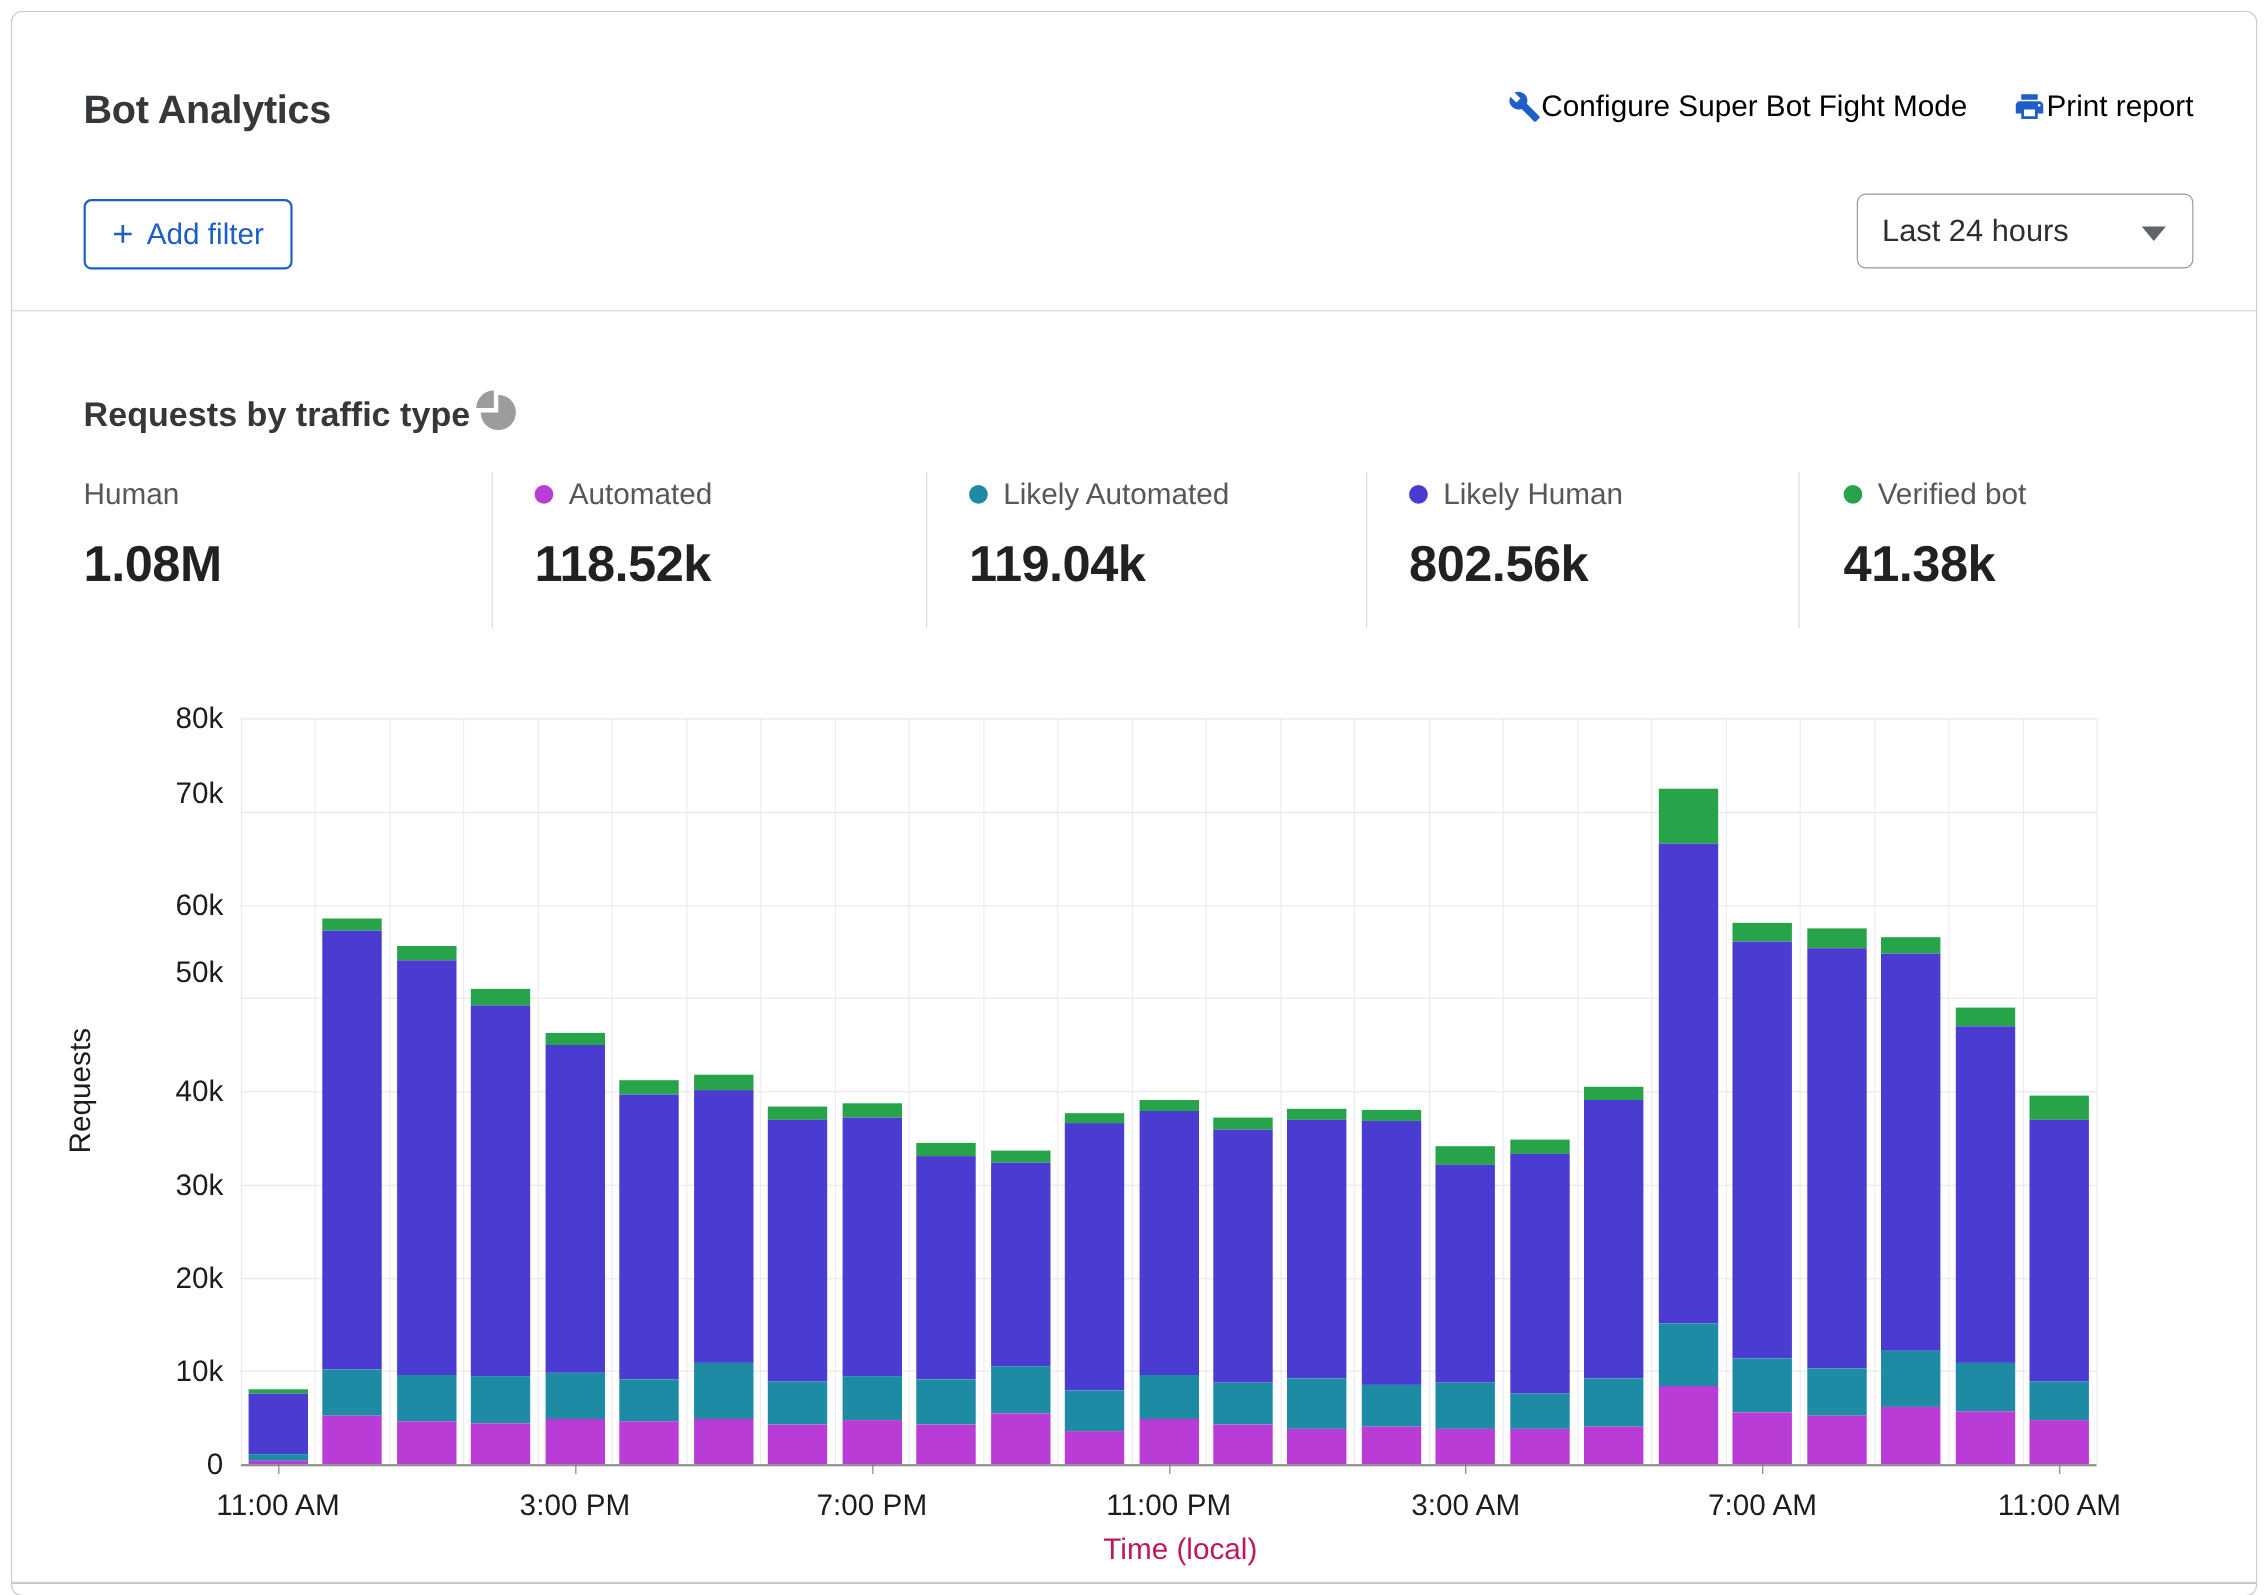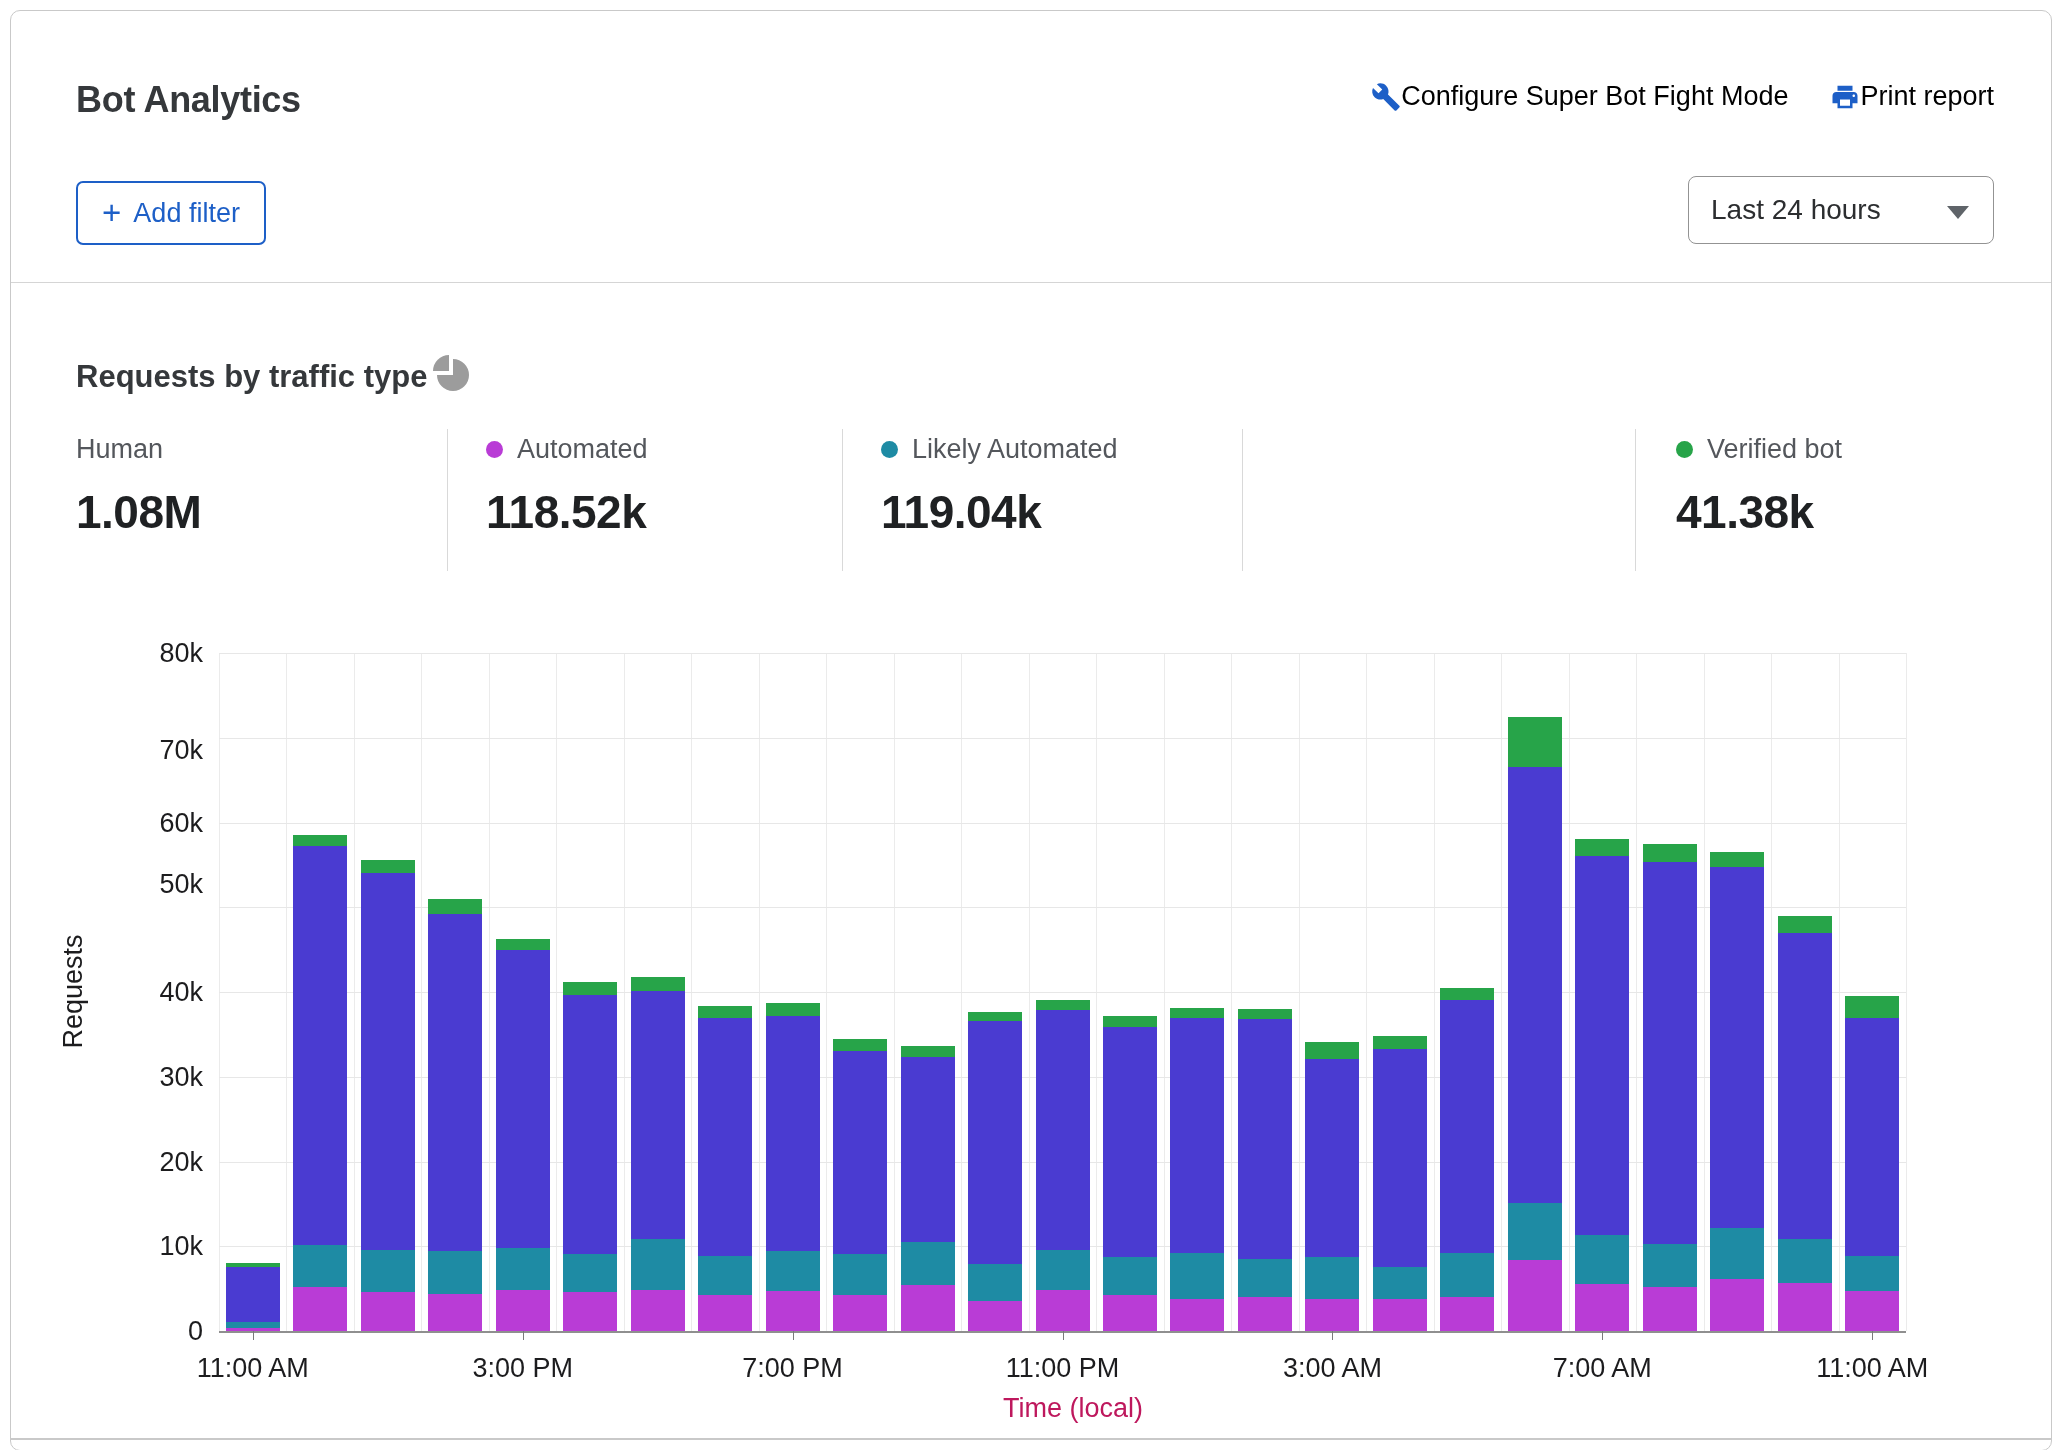--- a/index.html
+++ b/index.html
@@ -121,20 +121,27 @@
   </div>
   <div class="stat-divider" style="left:831px"></div>
   <div class="stat" style="left:870px">
     <div class="lab">
         <span class="dot" style="background: rgb(30, 139, 164);"></span>
         <span>Likely Automated</span>
       </div>
     <div class="val">119.04k</div>
   </div>
   <div class="stat-divider" style="left:1231px"></div>
+  <div class="stat" style="left:1270px">
+    <div class="lab">
+        <span class="dot" style="background: rgb(74, 59, 209);"></span>
+        <span>Likely Human</span>
+      </div>
+    <div class="val">802.56k</div>
+  </div>
   <div class="stat-divider" style="left:1624px"></div>
   <div class="stat" style="left:1665px">
     <div class="lab">
         <span class="dot" style="background: rgb(39, 164, 73);"></span>
         <span>Verified bot</span>
       </div>
     <div class="val">41.38k</div>
   </div>
 
   <div id="chart">
@@ -174,21 +181,21 @@
       <div class="ylab" style="top: 1134.5px;">20k</div>
       <div class="hgrid" style="top: 1065.75px; left: 208px; width: 1687px;"></div>
       <div class="ylab" style="top: 1049.75px;">30k</div>
       <div class="hgrid" style="top: 981px; left: 208px; width: 1687px;"></div>
       <div class="ylab" style="top: 965px;">40k</div>
       <div class="hgrid" style="top: 896.25px; left: 208px; width: 1687px;"></div>
       <div class="ylab" style="top: 857px;">50k</div>
       <div class="hgrid" style="top: 811.5px; left: 208px; width: 1687px;"></div>
       <div class="ylab" style="top: 795.5px;">60k</div>
       <div class="hgrid" style="top: 726.75px; left: 208px; width: 1687px;"></div>
-      <div class="ylab" style="top: 723px;">70k</div>
+      <div class="ylab" style="top: 694px;">70k</div>
       <div class="hgrid" style="top: 642px; left: 208px; width: 1687px;"></div>
       <div class="ylab" style="top: 626px;">80k</div>
       <div class="bargrp" style="left: 214.74px; top: 642px; width: 54px; height: 678px;">
         <div class="seg" style="height: 3.39px; background: rgb(185, 60, 214);"></div>
         <div class="seg" style="height: 5.9325px; background: rgb(30, 139, 164);"></div>
         <div class="seg" style="height: 55.0875px; background: rgb(74, 59, 209);"></div>
         <div class="seg" style="height: 3.39px; background: rgb(39, 164, 73);"></div>
       </div>
       <div class="bargrp" style="left: 282.22px; top: 642px; width: 54px; height: 678px;">
         <div class="seg" style="height: 44.07px; background: rgb(185, 60, 214);"></div>

